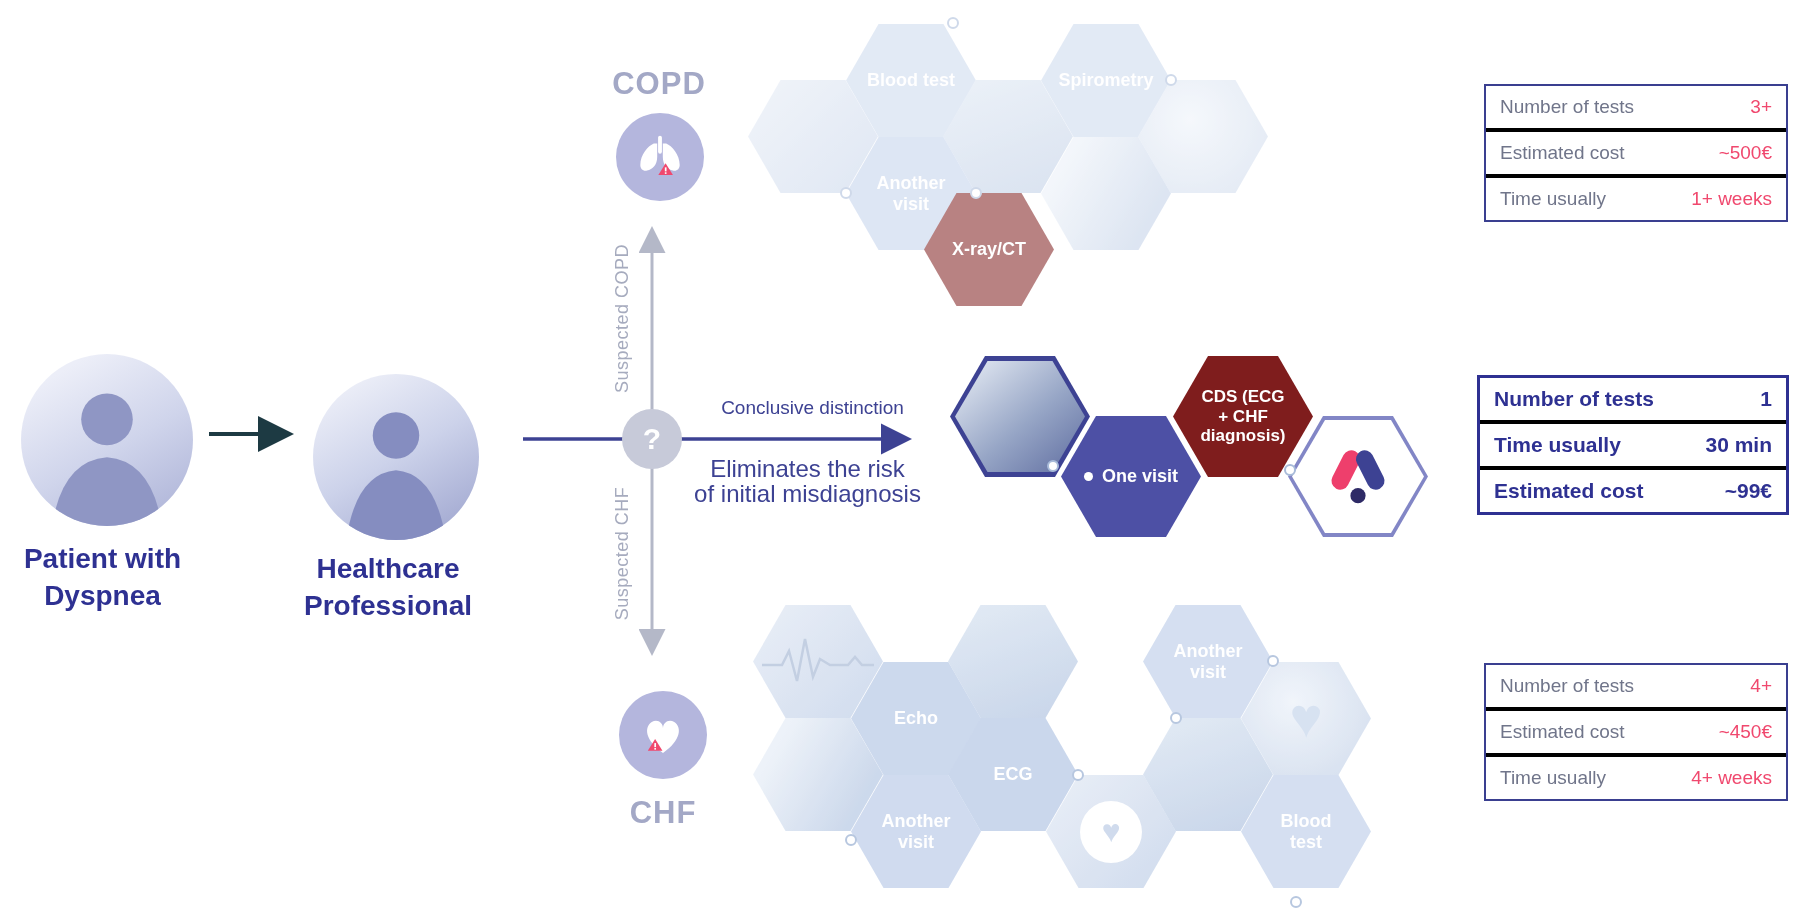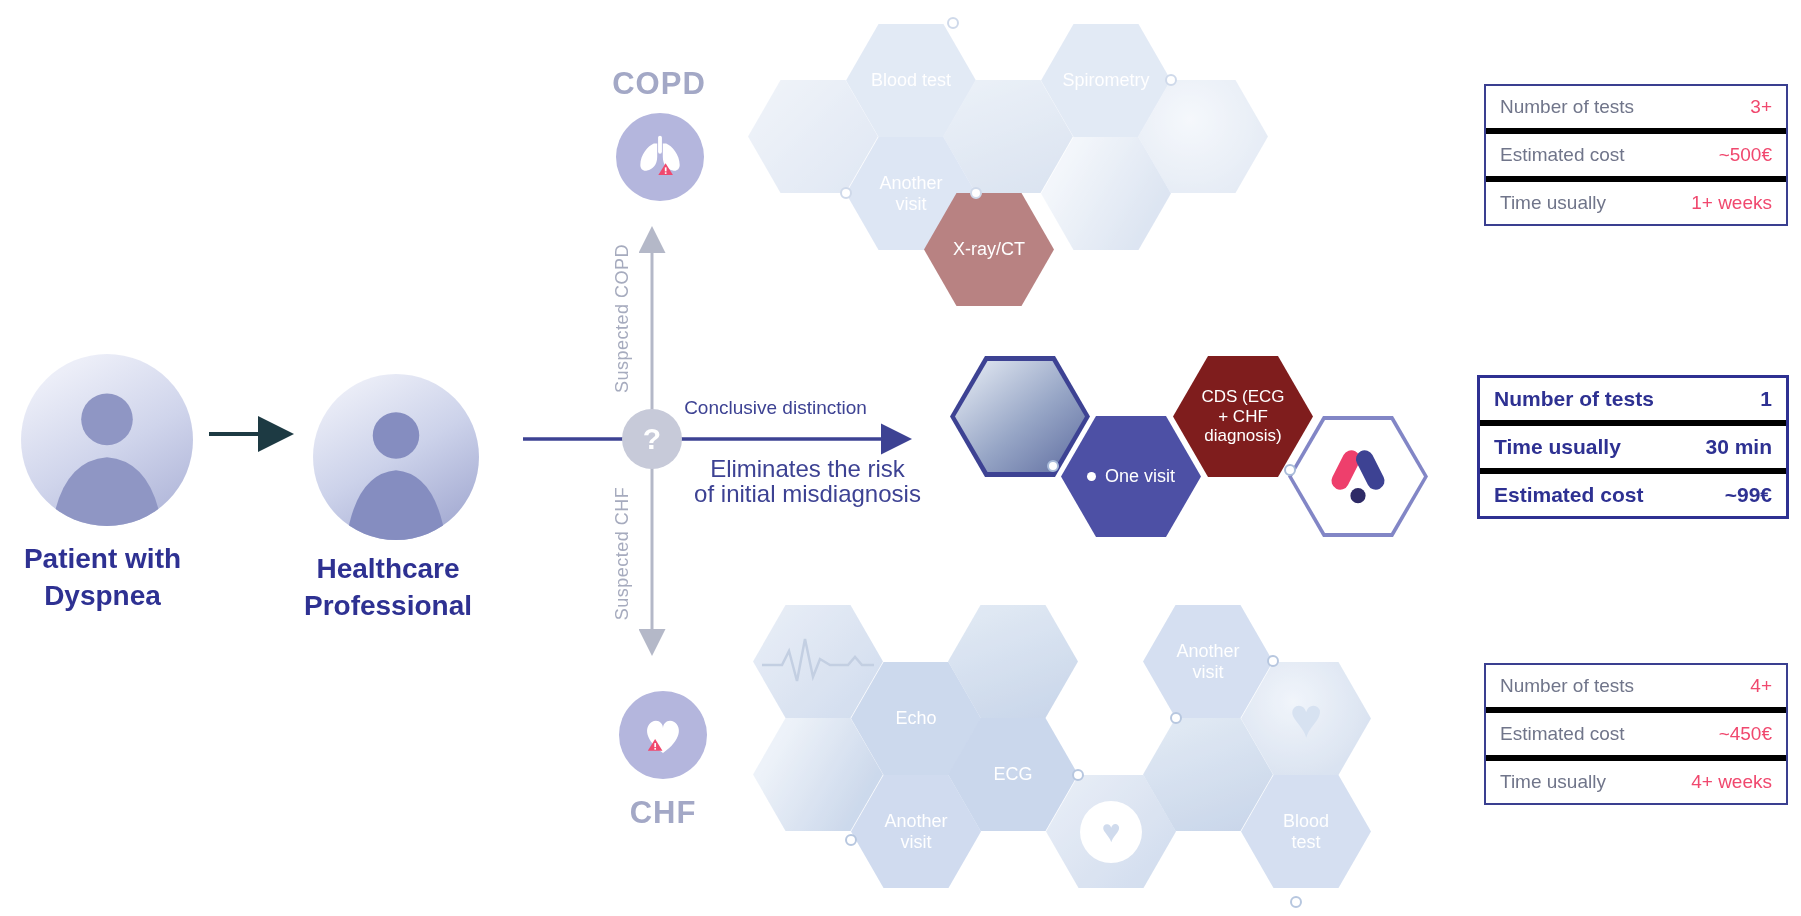--- a/index.html
+++ b/index.html
@@ -2,21 +2,21 @@
 <html><head>
 <meta charset="utf-8">
 <style>
   html,body{margin:0;padding:0;background:#ffffff;}
   .canvas{position:relative;width:1801px;height:916px;background:#ffffff;overflow:hidden;
           font-family:"Liberation Sans",sans-serif;}
 
   
   .hex{position:absolute;clip-path:polygon(25% 0,75% 0,100% 50%,75% 100%,25% 100%,0 50%);
        display:flex;align-items:center;justify-content:center;text-align:center;
-       color:#fff;font-weight:400;line-height:1.15;}
+       color:#fff;font-weight:700;line-height:1.15;}
   .hex-inner{position:absolute;top:5px;left:5px;right:5px;bottom:5px;
        clip-path:polygon(25% 0,75% 0,100% 50%,75% 100%,25% 100%,0 50%);
        display:flex;align-items:center;justify-content:center;text-align:center;}
   .label-hex{background:#c6d5ec;font-size:18px;}
   .photo1{background:linear-gradient(135deg,#e6ecf6,#c6d4ea);}
   .photo2{background:linear-gradient(160deg,#dde7f3,#bccce5);}
   .photo3{background:radial-gradient(circle at 40% 35%,#eef3fa,#c9d6ea);}
   .photo4{background:linear-gradient(120deg,#eaf0f8 20%,#c2d1e8 80%);}
 
   .cluster{position:absolute;inset:0;pointer-events:none;}
@@ -44,21 +44,21 @@
   .vlabel{position:absolute;width:220px;text-align:center;transform:rotate(-90deg);
        color:#a6abbe;font-size:18px;letter-spacing:.5px;}
 
   .mid-note{position:absolute;color:#3d4293;text-align:center;}
 
   .bullet{display:inline-block;width:9px;height:9px;border-radius:50%;background:#fff;
        margin-right:9px;flex:0 0 auto;}
 
   .info-table{position:absolute;background:#fff;border:2px solid #3a3f90;box-sizing:border-box;}
   .info-table .row{display:flex;justify-content:space-between;align-items:center;height:42px;
-       padding:0 14px;border-top:6px solid #000000;}
+       padding:0 14px;border-top:4px solid #000000;}
   .info-table .row:first-child{border-top:none;}
   .info-table .lbl{color:#70758a;font-size:19px;}
   .info-table .val{color:#f0486e;font-size:19px;}
   .info-table.main{border:3px solid #2e3192;}
   .info-table.main .lbl,.info-table.main .val{color:#2e3192;font-weight:700;font-size:21px;}
 </style>
 </head>
 <body>
 
 <div class="canvas">
@@ -164,21 +164,21 @@
     <div>Healthcare</div>
     <div>Professional</div>
   </div>
 
   <div class="qmark" style="left:622px;top:409px;">
     <span>?</span>
   </div>
   <div class="vlabel" style="left:512px;top:308px;">Suspected COPD</div>
   <div class="vlabel" style="left:512px;top:543px;">Suspected CHF</div>
 
-  <div class="mid-note" style="left:658px;top:397px;width:235px;font-size:19px;">Conclusive distinction</div>
+  <div class="mid-note" style="left:695px;top:397px;width:235px;font-size:19px;">Conclusive distinction</div>
   <div class="mid-note" style="left:685px;top:456px;width:245px;font-size:24px;line-height:25px;">
     <div>Eliminates the risk</div>
     <div>of initial misdiagnosis</div>
   </div>
 
   <div class="section-title" style="left:598px;top:66px;width:122px;">COPD</div>
   <div class="circle-icon" style="left:616px;top:113px;">
     <svg viewBox="0 0 48 48" width="54" height="54">
       <path d="M21.5 12 c0 0 0 8 0 12 c0 7 -4 11 -9 12 c-3.5 0.8 -6 -1.5 -6 -5 c0 -9 7 -17 12 -19 z" fill="#fff"></path>
       <path d="M26.5 12 c0 0 0 8 0 12 c0 7 4 11 9 12 c3.5 0.8 6 -1.5 6 -5 c0 -9 -7 -17 -12 -19 z" fill="#fff"></path>

